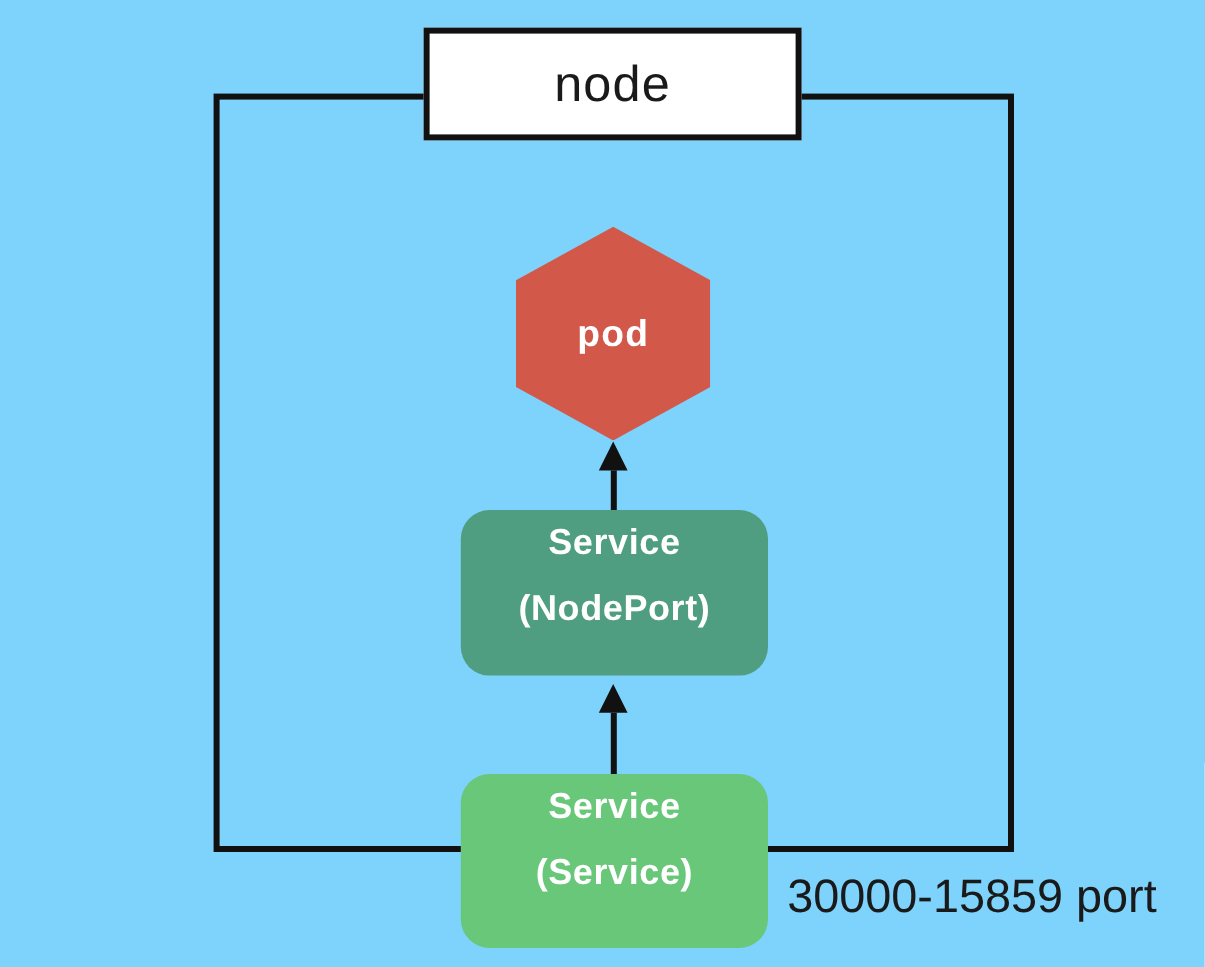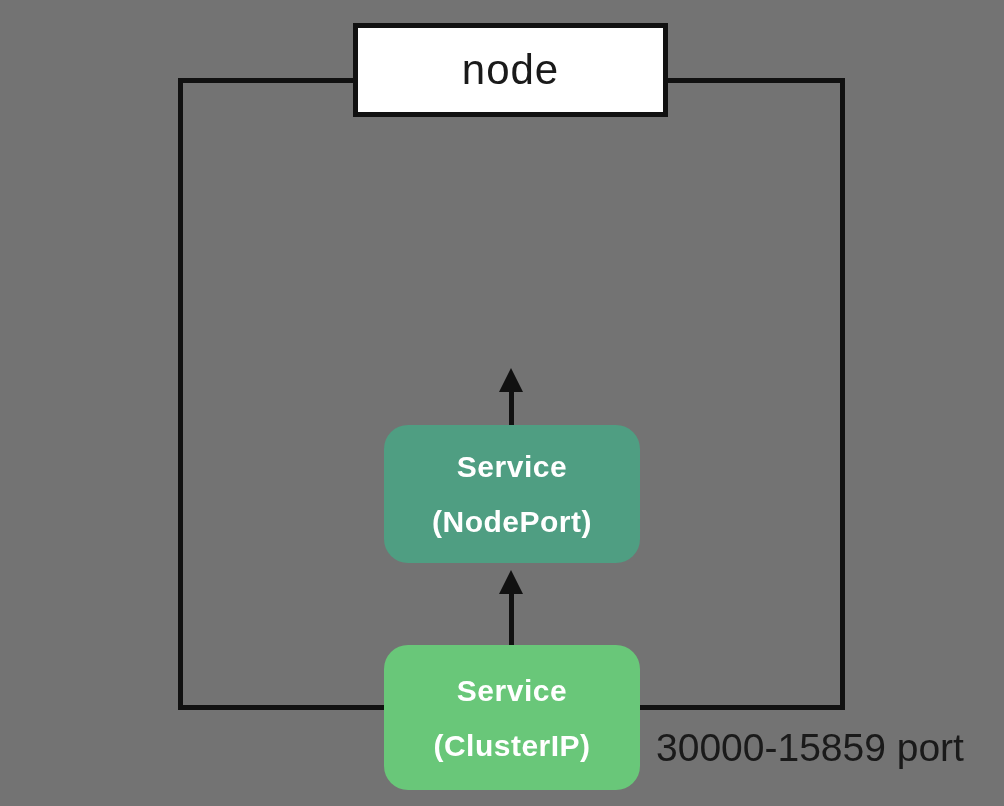--- a/index.html
+++ b/index.html
@@ -5,21 +5,21 @@
   html, body {
     margin: 0;
     padding: 0;
     background: #ffffff;
     font-family: "Liberation Sans", sans-serif;
   }
   .canvas {
     position: relative;
     width: 1004px;
     height: 806px;
-    background: #737373;
+    background: #7dd3fc;
     overflow: hidden;
   }
 
   
   .node-boundary {
     position: absolute;
     left: 178px;
     top: 78px;
     width: 667px;
     height: 632px;
@@ -99,21 +99,20 @@
 
   
   .service-box {
     position: absolute;
     left: 384px;
     width: 256px;
     border-radius: 24px;
     display: flex;
     flex-direction: column;
     align-items: center;
-    justify-content: center;
     z-index: 2;
   }
   .service-box .line {
     color: #ffffff;
     font-weight: bold;
     font-size: 30px;
     line-height: 55px;
     letter-spacing: 0.5px;
     white-space: nowrap;
   }
@@ -143,36 +142,39 @@
 <body>
 
 <div class="canvas">
 
   <div class="node-boundary"></div>
 
   <div class="node-label-box">
     <span>node</span>
   </div>
 
+  <div class="pod-hex">
+    <span>pod</span>
+  </div>
 
   <div class="arrow arrow-to-pod">
     <div class="arrow-head"></div>
     <div class="arrow-shaft"></div>
   </div>
 
   <div class="service-box service-clusterip">
     <div class="line">Service</div>
     <div class="line">(NodePort)</div>
   </div>
 
   <div class="arrow arrow-to-clusterip">
     <div class="arrow-head"></div>
     <div class="arrow-shaft"></div>
   </div>
 
   <div class="service-box service-nodeport">
     <div class="line">Service</div>
-    <div class="line">(ClusterIP)</div>
+    <div class="line">(Service)</div>
   </div>
 
   <div class="port-range">30000-15859 port</div>
 
 </div>
 
 </body></html>

